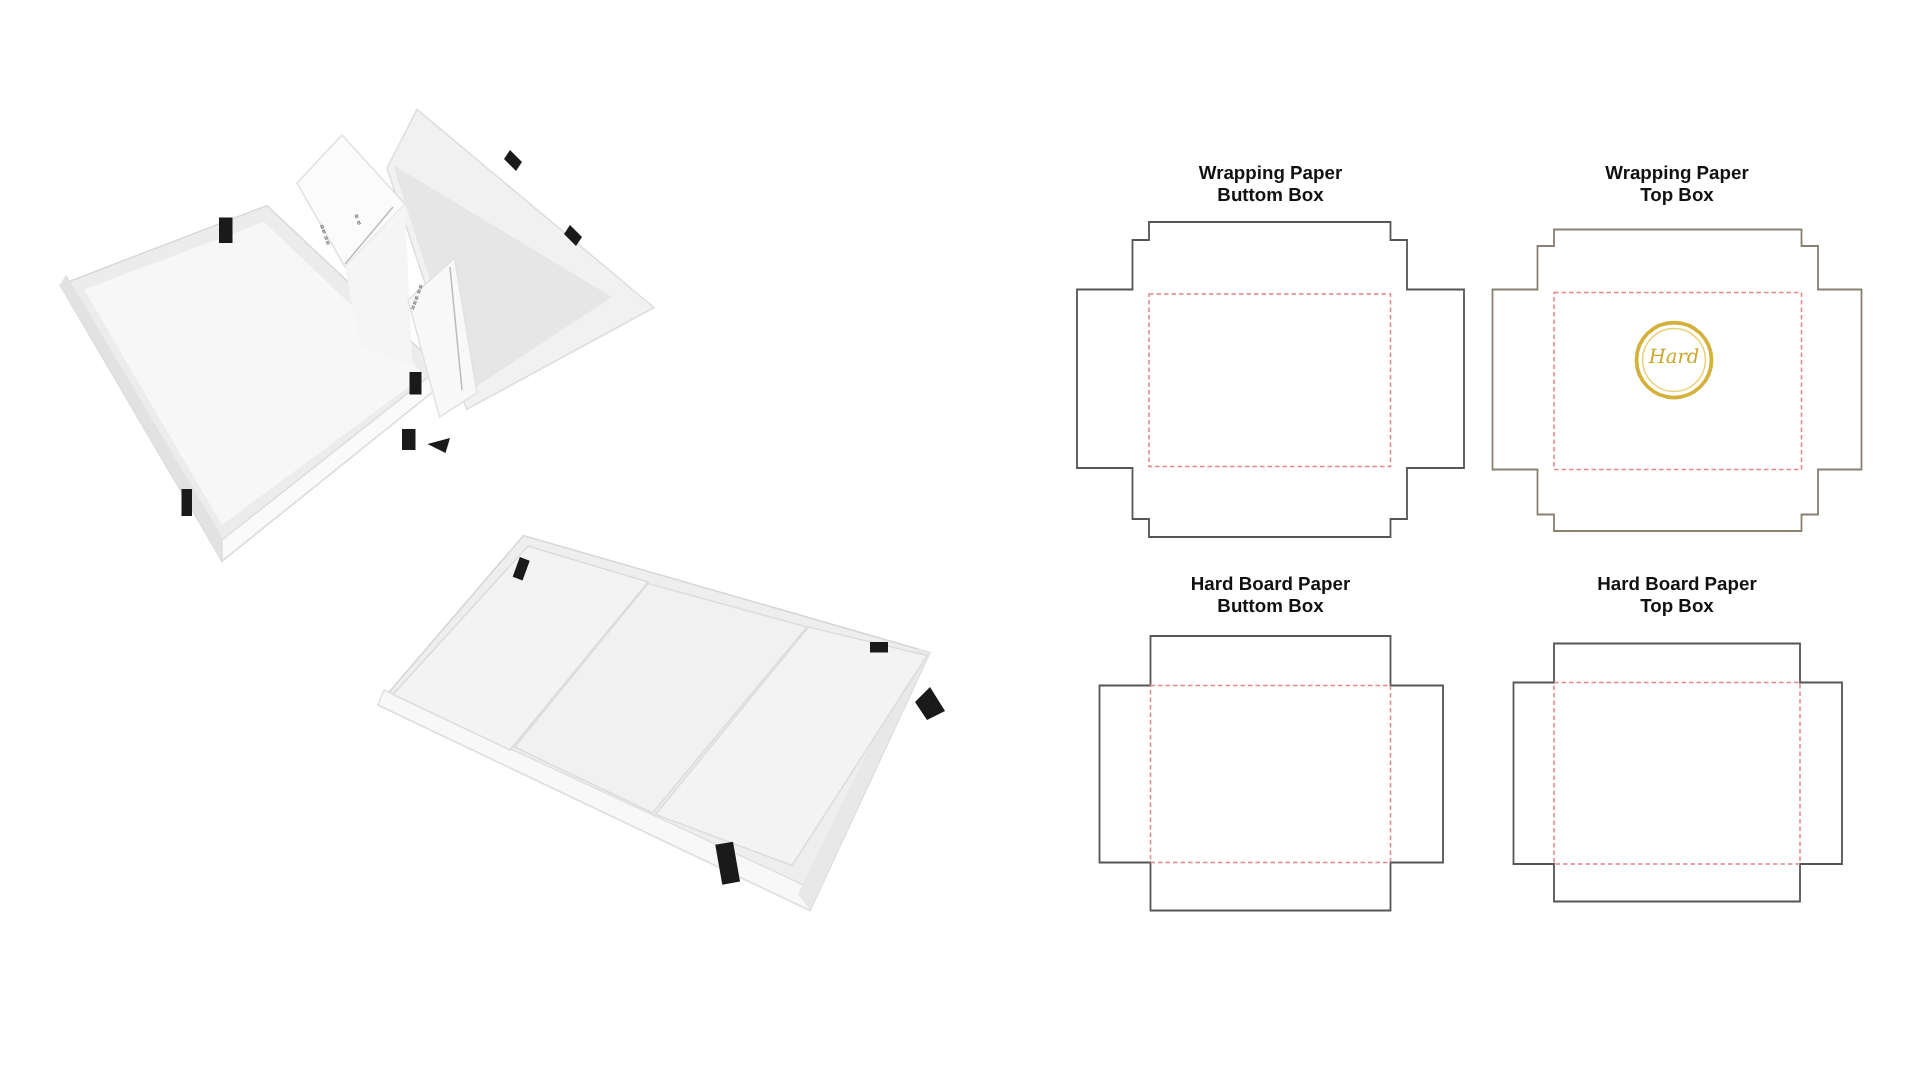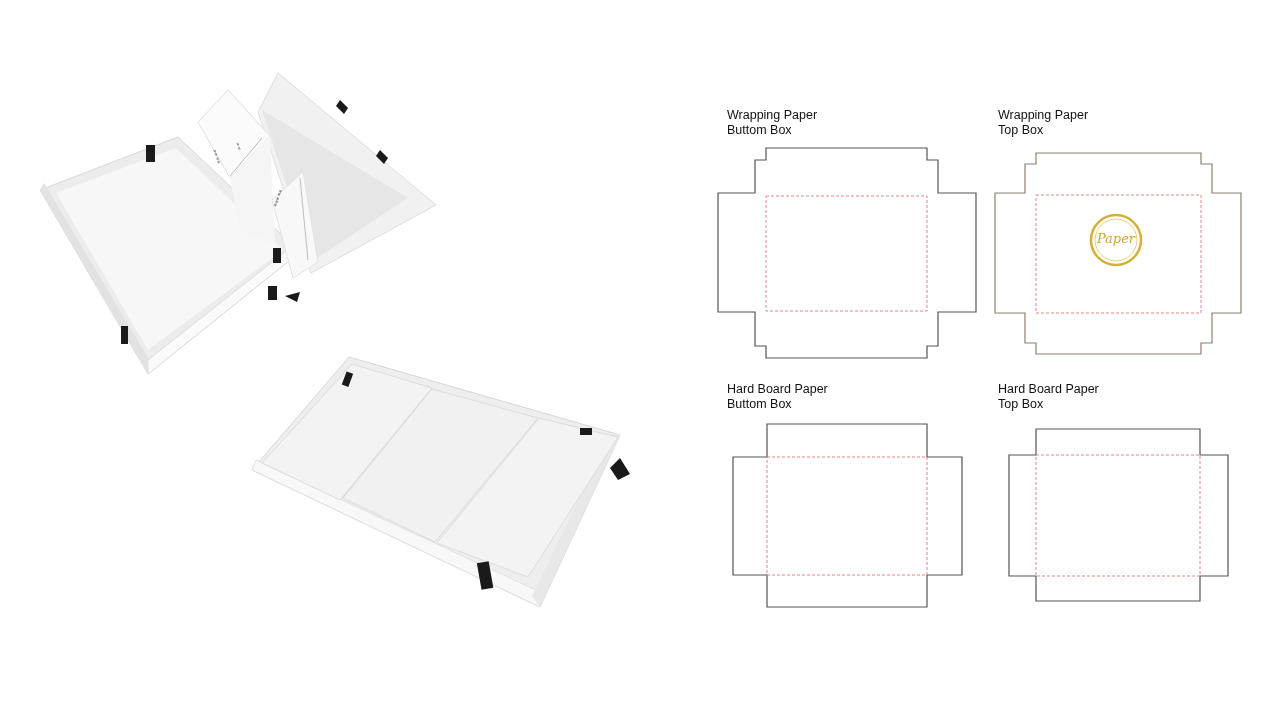--- a/index.html
+++ b/index.html
@@ -1,19 +1,19 @@
 <!DOCTYPE html>
 <html><head>
 <meta charset="utf-8">
 <style>
   html, body { margin:0; padding:0; background:#ffffff; }
   body { width:1280px; height:720px; position:relative; overflow:hidden; font-family:"Liberation Sans", sans-serif; }
   .photo { position:absolute; left:0; top:0; width:680px; height:720px; }
   .dieline-panel { position:absolute; }
-  .dl-title { position:absolute; text-align:left; font-weight:normal; font-size:12.5px; line-height:15px; color:#111; width:240px; }
+  .dl-title { position:absolute; text-align:center; font-weight:bold; font-size:12.5px; line-height:15px; color:#111; width:240px; }
   svg { position:absolute; left:0; top:0; overflow:visible; }
 </style>
 </head>
 <body>
 
 <svg class="photo" width="680" height="720" viewBox="0 0 680 720">
   <g>
 
     <polygon points="40,190 178,137 300,252 148,374" fill="#ececec" stroke="#d8d8d8"></polygon>
     <polygon points="56,193 176,148 283,250 148,350" fill="#f7f7f7"></polygon>
@@ -72,21 +72,21 @@
   </div>
 </div>
 <svg width="1280" height="720" viewBox="0 0 1280 720" style="pointer-events:none">
   <path d="M1036,153 L1201,153 L1201,164 L1212,164 L1212,193 L1241,193 L1241,313 L1212,313 L1212,343 L1201,343 L1201,354 L1036,354 L1036,343 L1025,343 L1025,313 L995,313 L995,193 L1025,193 L1025,164 L1036,164 Z" fill="none" stroke="#8a8070" stroke-width="1.2"></path>
   <rect x="1036" y="195" width="165" height="118" fill="none" stroke="#e0888a" stroke-width="1" stroke-dasharray="3,2"></rect>
   <g>
     <circle cx="1116" cy="240" r="25" fill="none" stroke="#d4b13a" stroke-width="2.5"></circle>
     <circle cx="1116" cy="240" r="21" fill="none" stroke="#e8d07a" stroke-width="1"></circle>
   </g>
 </svg>
-<div style="position:absolute;left:1096px;top:231px;width:40px;text-align:center;font-family:'DejaVu Serif',serif;font-style:italic;font-size:13px;color:#c9a72e;">Paper</div>
+<div style="position:absolute;left:1096px;top:231px;width:40px;text-align:center;font-family:'DejaVu Serif',serif;font-style:italic;font-size:13px;color:#c9a72e;">Hard</div>
 
 <div class="dieline-panel" style="left:727px;top:382px;width:260px;height:240px;">
   <div class="dl-title" style="left:0;top:0;width:240px;">
     <div>Hard Board Paper</div>
     <div>Buttom Box</div>
   </div>
 </div>
 <svg width="1280" height="720" viewBox="0 0 1280 720" style="pointer-events:none">
   <path d="M767,424 L927,424 L927,457 L962,457 L962,575 L927,575 L927,607 L767,607 L767,575 L733,575 L733,457 L767,457 Z" fill="none" stroke="#555555" stroke-width="1.2"></path>
   <rect x="767" y="457" width="160" height="118" fill="none" stroke="#e0888a" stroke-width="1" stroke-dasharray="3,2"></rect>

